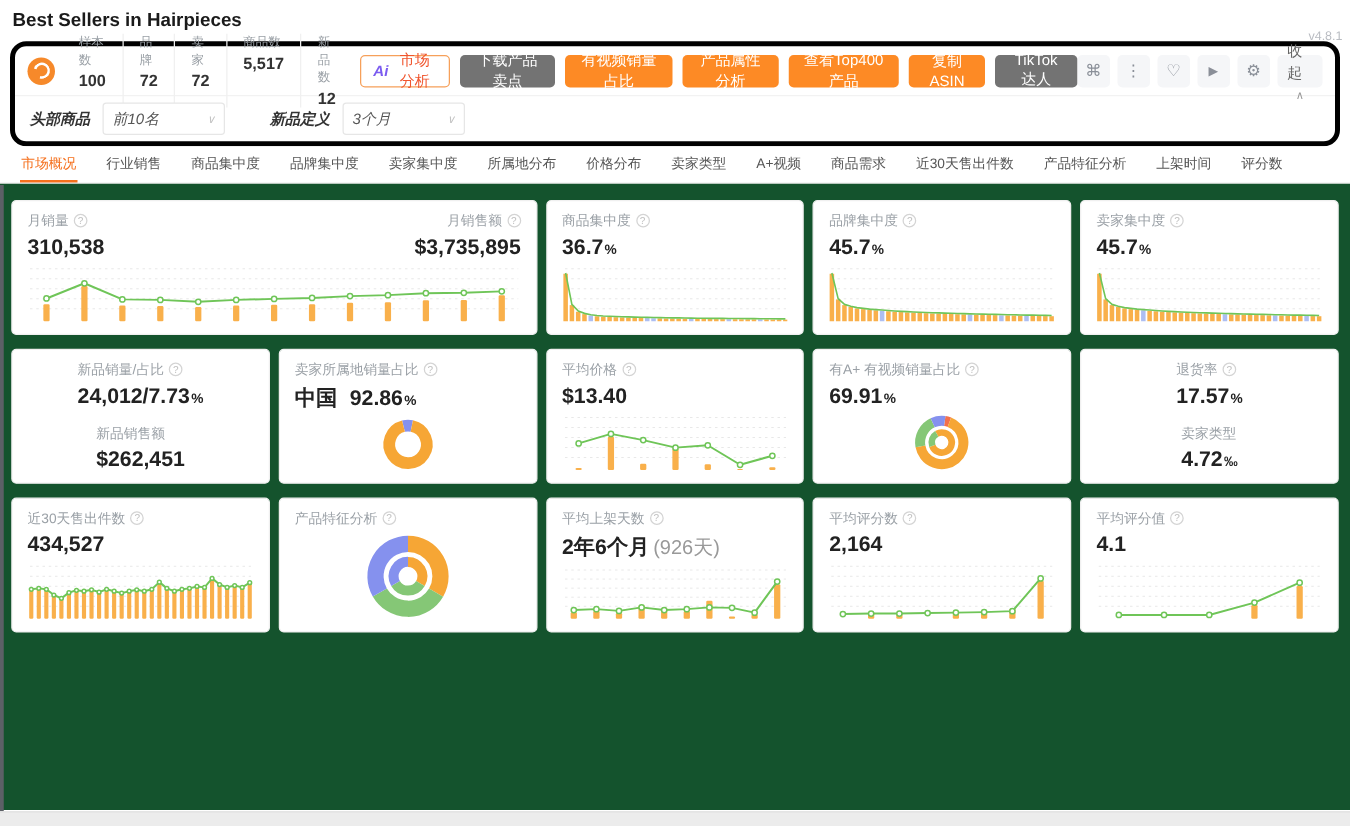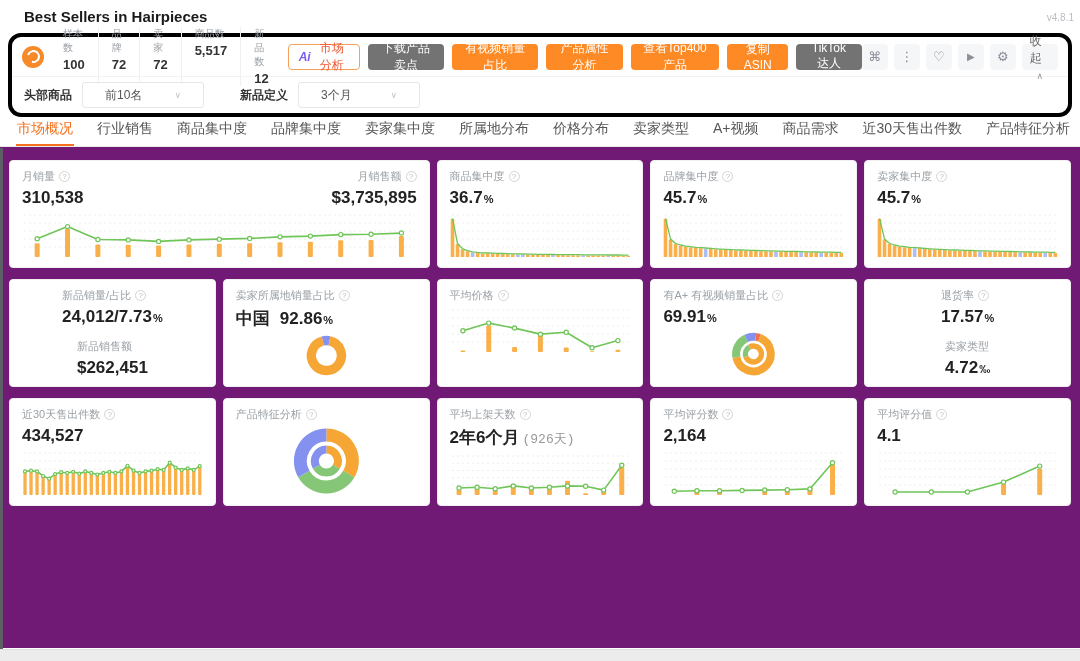--- a/index.html
+++ b/index.html
@@ -1,20 +1,20 @@
 <!DOCTYPE html>
 <html><head>
 <meta charset="utf-8">
 <style>
   * { box-sizing: border-box; margin: 0; padding: 0; }
   html,body { width:1080px; height:661px; overflow:hidden; background:#fff;
     font-family:"Liberation Sans", sans-serif; position:relative; }
 
-  .page-title { font-size:15px; font-weight:bold; color:#1a1a1a; padding:8px 0 0 24px; }
-  .version { position:absolute; top:12px; right:6px; font-size:10px; color:#b9bcc2; }
+  .page-title { font-size:15px; font-weight:bold; color:#1a1a1a; padding:8px 0 0 10px; }
+  .version { position:absolute; top:24px; right:6px; font-size:10px; color:#b9bcc2; }
 
   .panel { margin:8px 8px 0; border:4px solid #000000; border-radius:13px; background:#fff; }
   .toolbar-row { display:flex; align-items:center; height:40px; padding:0 10px; border-bottom:1px solid #f2f2f2; }
   .logo { width:22px; height:22px; border-radius:50%; background:#F6892A; flex:0 0 auto;
     display:flex; align-items:center; justify-content:center; }
   .logo::after { content:""; width:9px; height:9px; border:2.5px solid #fff; border-radius:50%;
     border-left-color:transparent; transform:rotate(-30deg); }
   .stats { display:flex; margin-left:6px; }
   .stat { padding:0 13px; border-right:1px solid #f0f0f0; }
   .stat:last-child { border-right:none; }
@@ -26,45 +26,45 @@
   .btn.orange { background:#FD8A25; }
   .btn.teal { background:#737373; }
   .ai-btn { background:#fff; border:1px solid #F6A05A; color:#F0552E; gap:4px; }
   .ai-mark { color:#7B5BF0; font-weight:bold; font-style:italic; }
   .right-icons { margin-left:auto; display:flex; gap:6px; align-items:center; }
   .icon-btn { min-width:26px; height:26px; background:#f5f6f8; border-radius:4px; color:#8a8f98;
     display:flex; align-items:center; justify-content:center; font-size:13px; cursor:pointer; }
   .collapse-btn { padding:0 8px; font-size:12px; color:#666; gap:4px;flex-direction:column; }
   .collapse-btn .chev { font-size:9px; color:#999; }
 
-  .filter-row { display:flex; height:36px; padding:0 12px; gap:36px; }
+  .filter-row { display:flex; height:36px; padding:0 12px; gap:36px;font-style:italic; }
   .filter { display:flex; align-items:center; gap:10px; }
   .f-lbl { font-size:12px; color:#333; font-weight:bold; }
-  .select { width:122px; height:26px; border:1px solid #e6e6e6; border-radius:3px;
-    display:flex; align-items:center; justify-content:space-between; padding:0 22px;
+  .select { width:98px; height:26px; border:1px solid #e6e6e6; border-radius:3px;
+    display:flex; align-items:center; justify-content:space-between; padding:0 7px;
     font-size:12px; color:#555; background:#fff; cursor:pointer; }
   .select .chev { color:#c3c3c3; font-size:9px; }
 
   .tabbar { display:flex; gap:22px; align-items:flex-end; height:30px; padding:0 16px;
     border-bottom:1px solid #ebebeb; background:#fff; }
-  .tab { font-size:14px; color:#555; padding:6px 1px; cursor:pointer; border-bottom:2px solid transparent; white-space:nowrap; }
+  .tab { font-size:11px; color:#555; padding:6px 1px; cursor:pointer; border-bottom:2px solid transparent; white-space:nowrap; }
   .tab.active { color:#F5701D; border-bottom-color:#F5701D; }
 
-  .content { background:#701a75; height:501px; padding:13px 9px; }
+  .content { background:#14532d; height:501px; padding:13px 9px; }
   .grid { display:grid; grid-template-columns:repeat(5,1fr); gap:11px 7px; }
   .card { background:#fff; border:1px solid #f0f0f0; border-radius:4px; padding:8px 12px;
     height:108px; display:flex; flex-direction:column; overflow:hidden; }
   .span2 { grid-column:span 2; }
   .lbl { font-size:11px; color:#9aa0a6; display:flex; align-items:center; gap:4px; white-space:nowrap; }
   .help { width:11px; height:11px; border:1px solid #d4d4d4; border-radius:50%; color:#c0c0c0;
     font-size:8px; display:inline-flex; align-items:center; justify-content:center; flex:0 0 auto; cursor:pointer; }
   .help::after { content:"?"; }
   .val { font-size:17px; font-weight:bold; color:#222; margin-top:4px; white-space:nowrap; }
   .suf { font-size:11px; margin-left:1px; }
-  .sub { font-size:13px; color:#999; font-weight:normal; margin-left:3px;font-family:Liberation Mono, monospace; }
+  .sub { font-size:16px; color:#999; font-weight:normal; margin-left:3px; }
   .chart { width:100%; flex:1; min-height:0; display:block; margin-top:3px; }
   .head-two { display:flex; justify-content:space-between; }
   .metric.right { text-align:left; }
   .metric.right .lbl { justify-content:flex-end; }
   .stack { justify-content:space-between;align-items:center; }
   .country { margin-right:10px; }
 
   .left-strip { position:absolute; left:0; top:148px; width:3px; height:501px; background:#5c6066; }
   .bottom-band { position:absolute; left:0; bottom:0; width:100%; height:12px; background:#ececec; border-top:1px solid #e0e0e0; }
 </style>
@@ -414,20 +414,21 @@
           <path d="M 86.77 7.95 A 15 15 0 0 1 93.44 7.81" fill="none" stroke="#8591EE" stroke-width="9.375"></path>
           <path d="M 93.44 7.81 A 15 15 0 1 1 86.77 7.95" fill="none" stroke="#F6A635" stroke-width="9.375"></path>
         </svg>
     </div>
 
     <div class="card">
       <div class="lbl">
           <span>平均价格</span>
           <span class="help"></span>
         </div>
+      <div class="val">$13.40</div>
       <svg class="chart">
           <line x1="2" x2="178.796875" y1="4" y2="4" stroke="#e8e8e8" stroke-width="0.8" stroke-dasharray="2 3"></line>
           <line x1="2" x2="178.796875" y1="12" y2="12" stroke="#e8e8e8" stroke-width="0.8" stroke-dasharray="2 3"></line>
           <line x1="2" x2="178.796875" y1="20" y2="20" stroke="#e8e8e8" stroke-width="0.8" stroke-dasharray="2 3"></line>
           <line x1="2" x2="178.796875" y1="28" y2="28" stroke="#e8e8e8" stroke-width="0.8" stroke-dasharray="2 3"></line>
           <line x1="2" x2="178.796875" y1="36" y2="36" stroke="#e8e8e8" stroke-width="0.8" stroke-dasharray="2 3"></line>
           <rect x="10.4140625" y="44.48" width="5" height="1.5200000000000031" fill="#F9B04B" rx="1"></rect>
           <rect x="36.2421875" y="19.400000000000002" width="5" height="26.599999999999998" fill="#F9B04B" rx="1"></rect>
           <rect x="62.0703125" y="41.06" width="5" height="4.939999999999998" fill="#F9B04B" rx="1"></rect>
           <rect x="87.8984375" y="28.9" width="5" height="17.1" fill="#F9B04B" rx="1"></rect>

